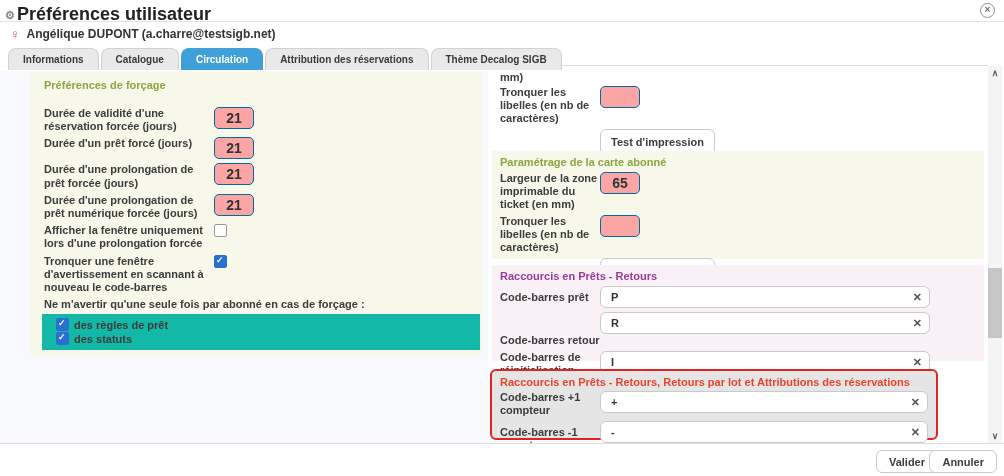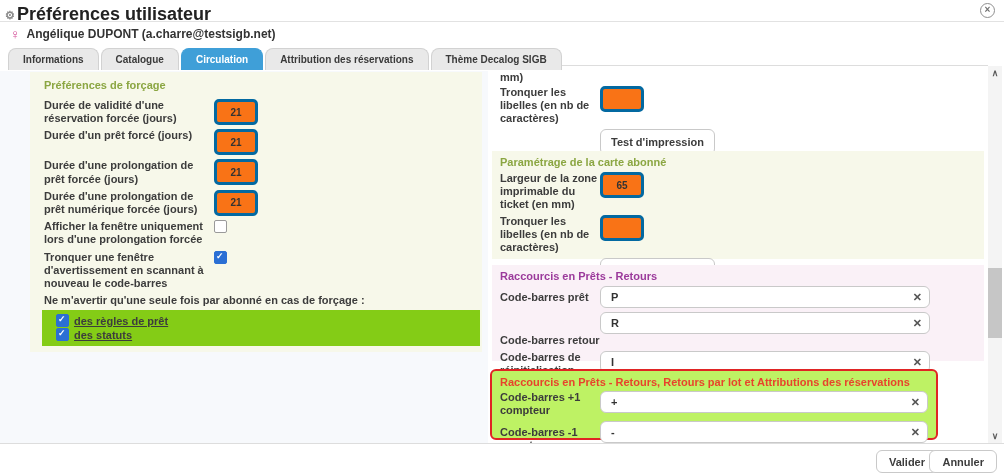--- a/index.html
+++ b/index.html
@@ -27,44 +27,44 @@
     background:#e9e9e9;border:1px solid #d2d2d2;border-bottom:none;border-radius:8px 8px 0 0;
     padding:5px 14px 5px 14px;font-weight:bold;font-size:10px;color:#3a3a3a;cursor:pointer;white-space:nowrap;
   }
   .tab.active{background:#3f9fd8;border-color:#3f9fd8;color:#fff;}
   
   .content-bg-left{position:absolute;left:0;top:71px;width:488px;height:372px;background:#f7f9fc;}
   .right-area{position:absolute;left:488px;top:65px;width:500px;height:378px;background:#fff;border-top:1px solid #ddd;overflow:hidden;}
   .footer-line{position:absolute;left:0;top:443px;width:1004px;border-top:1px solid #ddd;}
   
   .left-panel{position:absolute;left:30px;top:72px;width:452px;box-sizing:border-box;background:#f7f8ea;padding:5px 10px 6px 14px;}
-  .sec-title{font-weight:bold;margin:2px 0 8px 0;}
+  .sec-title{font-weight:bold;margin:2px 0 16px 0;}
   .sec-title.green{color:#8ba642;}
   .sec-title.purple{color:#9b3a9b;}
   .sec-title.red{color:#e8432c;}
   .frow{display:flex;align-items:flex-start;margin-bottom:4px;}
   .frow .lbl{width:170px;line-height:1.2;font-weight:600;}
   .num-input{
-    width:34px;height:18px;border:3px solid #0369a1;border-radius:5px;text-align:center;
-    font-family:"Liberation Sans",sans-serif;font-size:10px;font-weight:600;color:#333;outline:none;background:#f97316;
+    width:34px;height:18px;border:1px solid #0369a1;border-radius:5px;text-align:center;
+    font-family:"Liberation Sans",sans-serif;font-size:14px;font-weight:600;color:#333;outline:none;background:#fca5a5;
   }
   .cb{width:11px;height:11px;border:1px solid #9a9a9a;border-radius:2px;background:#fff;display:inline-block;position:relative;flex:0 0 auto;cursor:pointer;}
   .cb.checked{background:#2b6fd4;border-color:#2b6fd4;}
   .cb.checked::after{content:"✓";position:absolute;left:1px;top:-1px;color:#fff;font-size:9px;font-weight:bold;}
   .warn-label{margin:4px 0 3px 0;line-height:1.2;font-weight:600;}
-  .warn-band{background:#84cc16;padding:3px 0 4px 14px;margin-left:-2px;width:424px;text-decoration:underline;}
+  .warn-band{background:#14b8a6;padding:3px 0 4px 14px;margin-left:-2px;width:424px;}
   .warn-band .opt{display:flex;align-items:center;margin:1px 0;}
   .warn-band .opt .cb{margin-right:5px;}
   
   .rsec{position:absolute;left:4px;width:492px;box-sizing:border-box;padding:5px 8px;}
   .rsec .rrow{display:flex;align-items:flex-start;margin-bottom:4px;}
   .rsec .rlbl{width:100px;line-height:1.18;font-weight:600;flex:0 0 auto;}
   .card-green{background:#f7f8ea;}
   .card-pink{background:#faf1f7;}
-  .card-outline{background:#bef264;border:2px solid #e02424;border-radius:6px;}
+  .card-outline{background:#e5e5e5;border:2px solid #e02424;border-radius:6px;}
   .btn{
     border:1px solid #c9c9c9;border-radius:6px;background:#fff;color:#3c3c3c;
     font-family:"Liberation Sans",sans-serif;font-size:11px;font-weight:600;padding:6px 10px;cursor:pointer;
   }
   .test-btn{margin-left:100px;}
   .winput-wrap{position:relative;width:330px;}
   .winput{
     width:100%;height:22px;box-sizing:border-box;border:1px solid #c9c9c9;border-radius:6px;
     padding:0 26px 0 10px;font-family:"Liberation Sans",sans-serif;font-size:11px;font-weight:600;color:#333;outline:none;background:#fff;
   }

